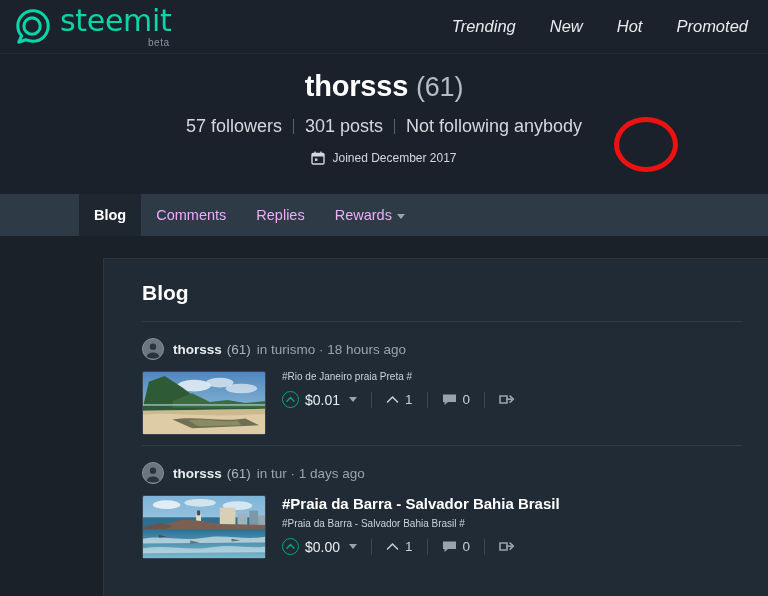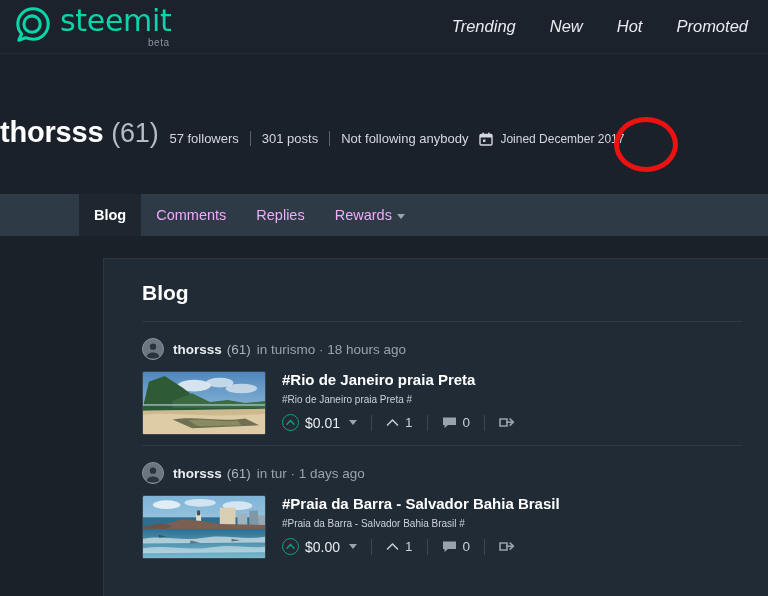--- a/index.html
+++ b/index.html
@@ -13,51 +13,51 @@
   
   .topbar {
     height: 54px;
     background: #1b222c;
     display: flex;
     align-items: center;
     padding: 0 20px 0 14px;
     border-bottom: 1px solid #222a34;
     position: relative;
   }
-  .brand { display: flex; align-items: flex-start; gap: 8px; text-decoration: none; }
+  .brand { display: flex; align-items: center; gap: 8px; text-decoration: none; }
   .logo-mark { width: 38px; height: 38px; flex: 0 0 38px; }
   .brand-text { display: flex; flex-direction: column; align-items: flex-end; line-height: 1; }
   .brand-name {
     font-size: 30px; color: #06d6a9; letter-spacing: -0.3px;
     font-weight: 400; font-family: "DejaVu Sans", sans-serif;
   }
   .brand-beta { font-size: 10px; color: #8a94a0; margin-top: 2px; margin-right: 2px; letter-spacing: .5px; }
 
   .topnav { margin-left: auto; display: flex; align-items: center; gap: 34px; }
   .topnav a {
     color: #e8ecef; font-size: 16.5px; text-decoration: none; white-space: nowrap; font-style: italic;
   }
 
   
   .cover {
     height: 140px;
     background: #1a212b;
     position: relative;
     display: flex;
-    flex-direction: row;
+    flex-direction: column;
     align-items: center;
     padding-top: 16px;
   }
   .username {
     font-size: 29px; color: #ffffff; font-weight: 700; letter-spacing: -.2px;
   }
   .username .rep { color: #b4bcc4; font-weight: 400; font-size: 27px; }
   .stats {
     margin-top: 13px; display: flex; align-items: center; gap: 0;
-    font-size: 13px; color: #d3d8dd;
+    font-size: 18px; color: #d3d8dd;
   }
   .stats .item { padding: 0 11px; }
   .stats .sep { width: 1px; height: 15px; background: #5b646e; }
   .joined {
     margin-top: 14px; display: flex; align-items: center; gap: 7px;
     font-size: 12px; color: #d3d8dd;
   }
   .cal-icon { width: 14px; height: 14px; display: block; }
 
   
@@ -245,21 +245,20 @@
             <path d="M30 30 L50 22 L68 31 L86 29 L104 32 L124 30 L124 37 L30 37 Z" fill="#3d6b41"></path>
             <path d="M0 40 L124 38 L124 64 L0 64 Z" fill="#cdb98e"></path>
             <path d="M0 44 C30 41 60 48 124 43 L124 64 L0 64 Z" fill="#ddcca6"></path>
             <path d="M30 49 C55 45 78 52 104 48 L118 55 L50 58 Z" fill="#6f6f52"></path>
             <path d="M46 50 C62 47 80 53 96 50 L100 55 L56 56 Z" fill="#8a8a63"></path>
             <rect y="33" width="124" height="2" fill="#b8d6e2" opacity=".6"></rect>
           </svg>
         </a>
 
         <div class="post-main">
-          <a class="post-title" href="#" style="display:block;text-decoration:none;">#Rio de Janeiro praia Preta</a>
           <div class="post-summary">#Rio de Janeiro praia Preta #</div>
 
           <div class="actions">
             <span class="act">
               <span class="upvote-ring">
                 <svg width="9" height="7" viewBox="0 0 9 7" xmlns="http://www.w3.org/2000/svg">
                   <path d="M1 5.2 L4.5 1.6 L8 5.2" fill="none" stroke="#0ea37f" stroke-width="1.4" stroke-linecap="round"></path>
                 </svg>
               </span>
               <span class="payout">$0.01</span>

